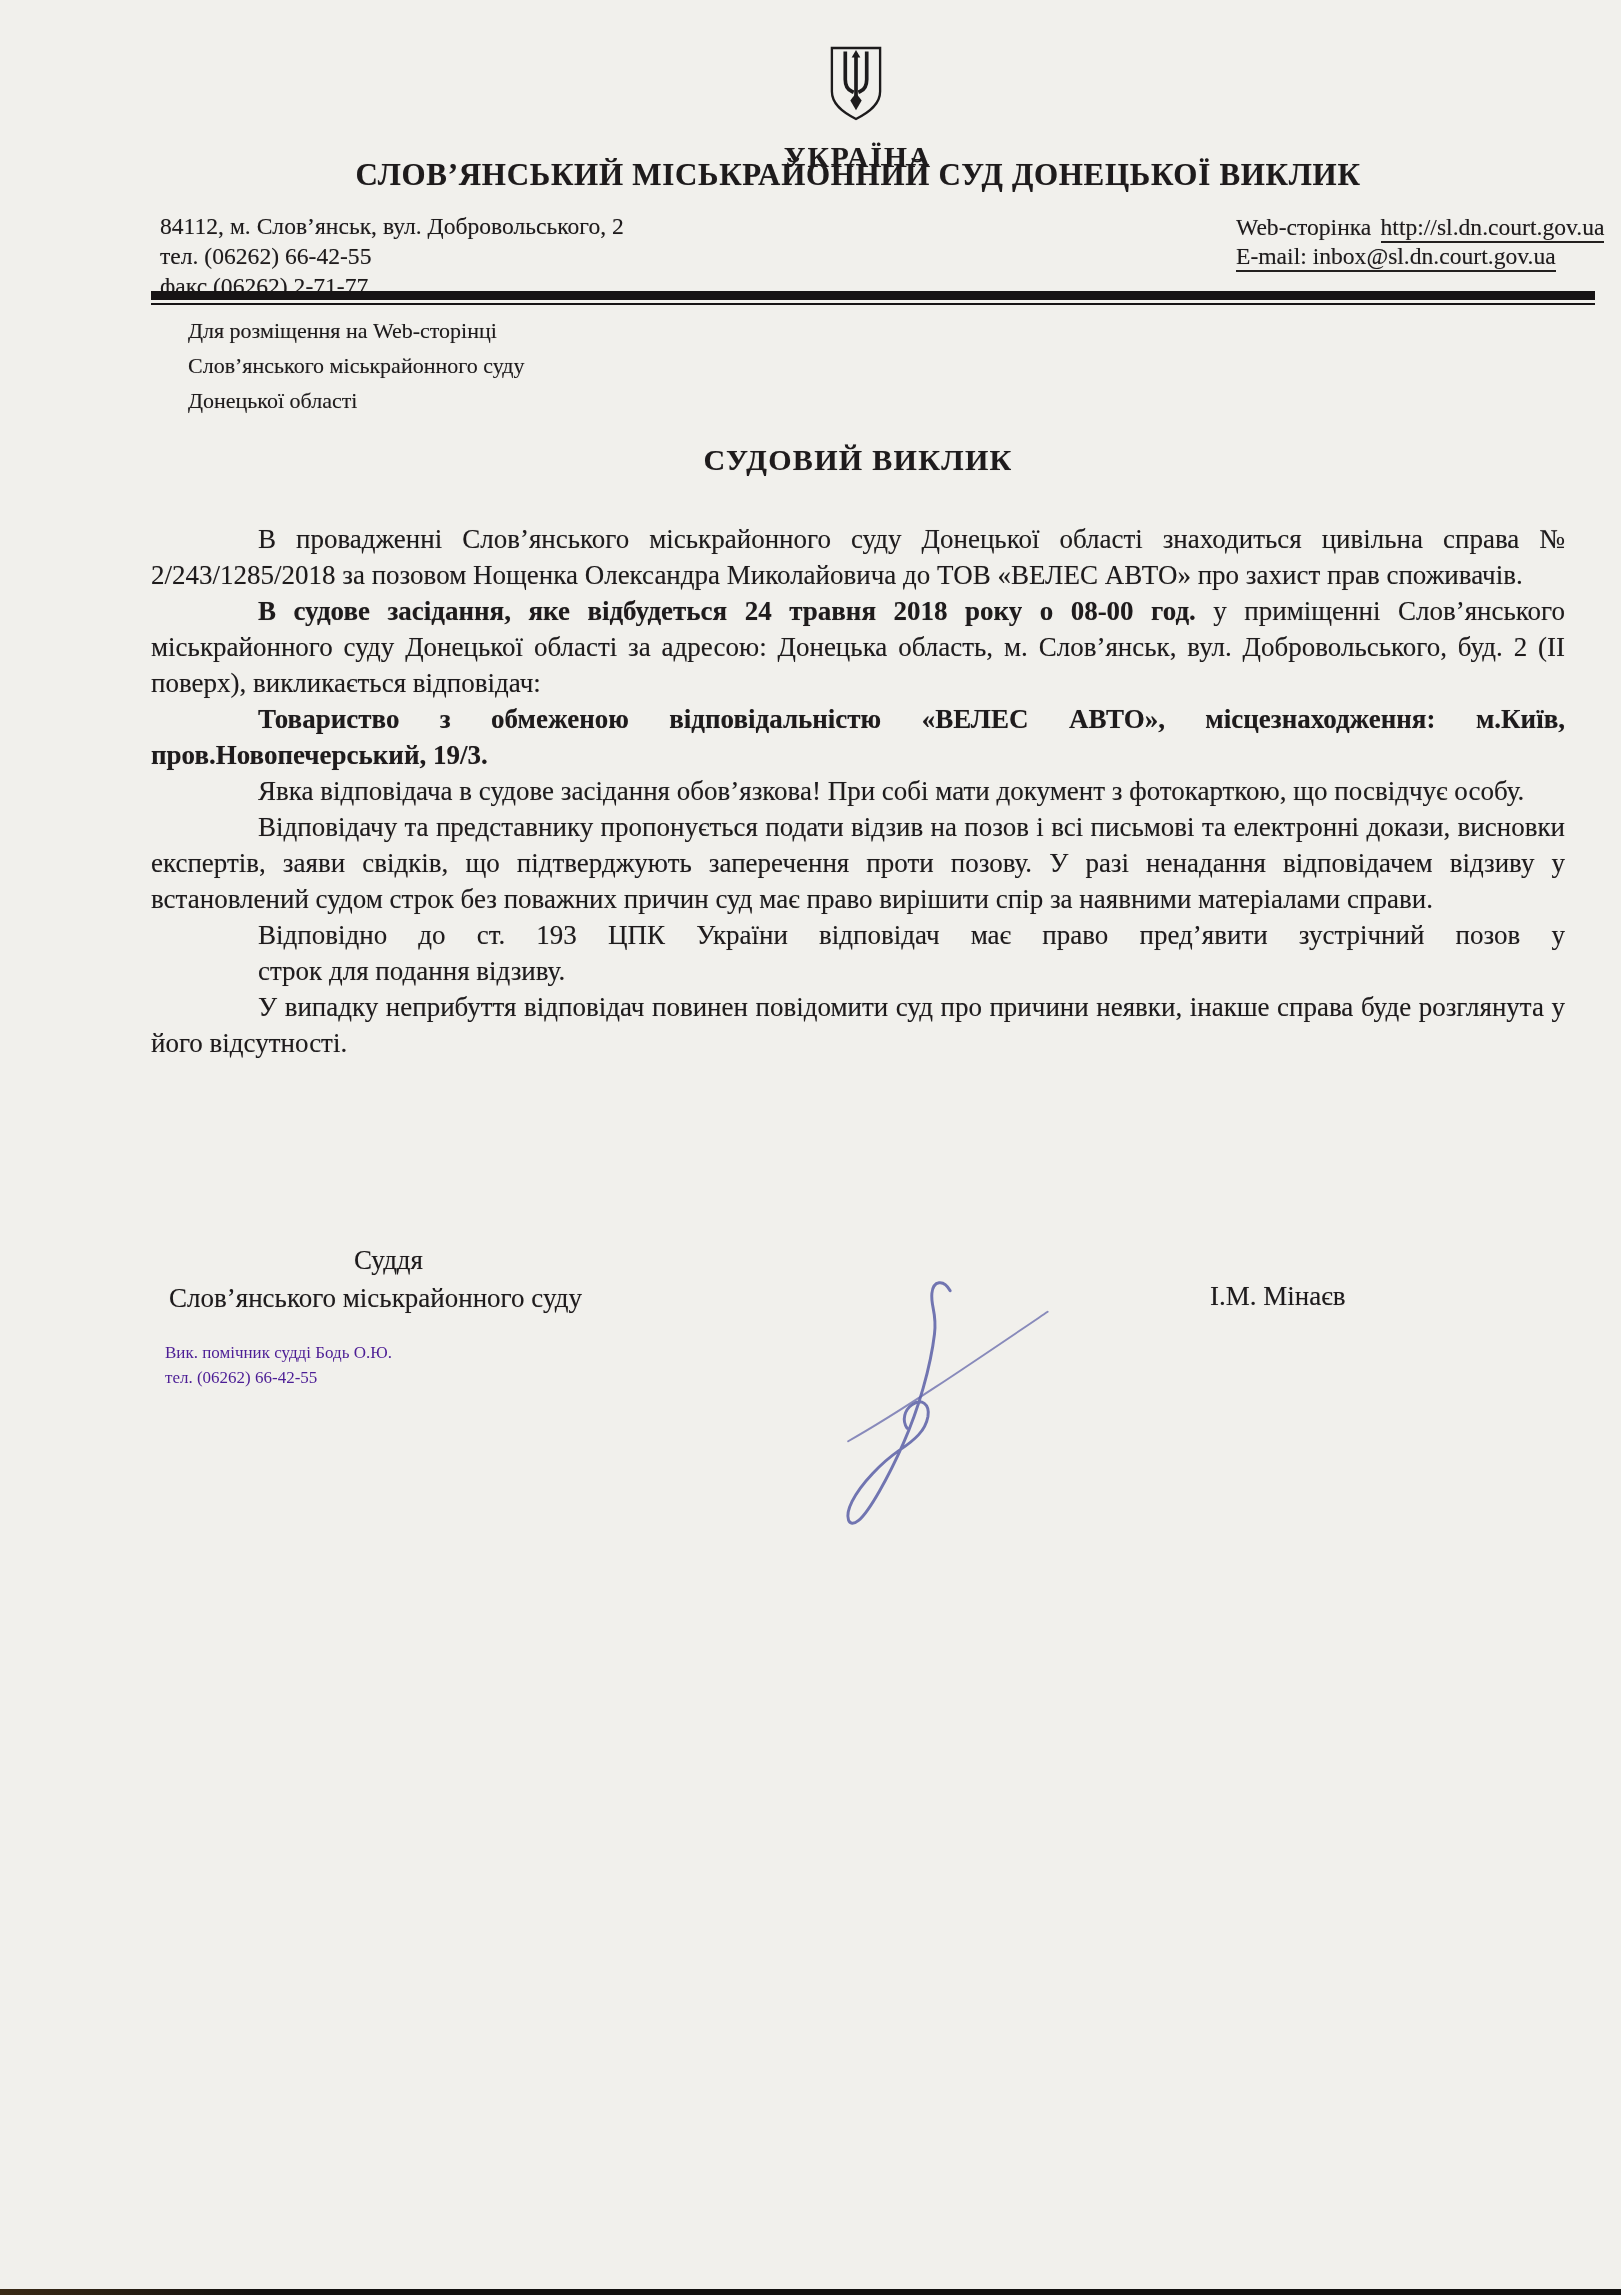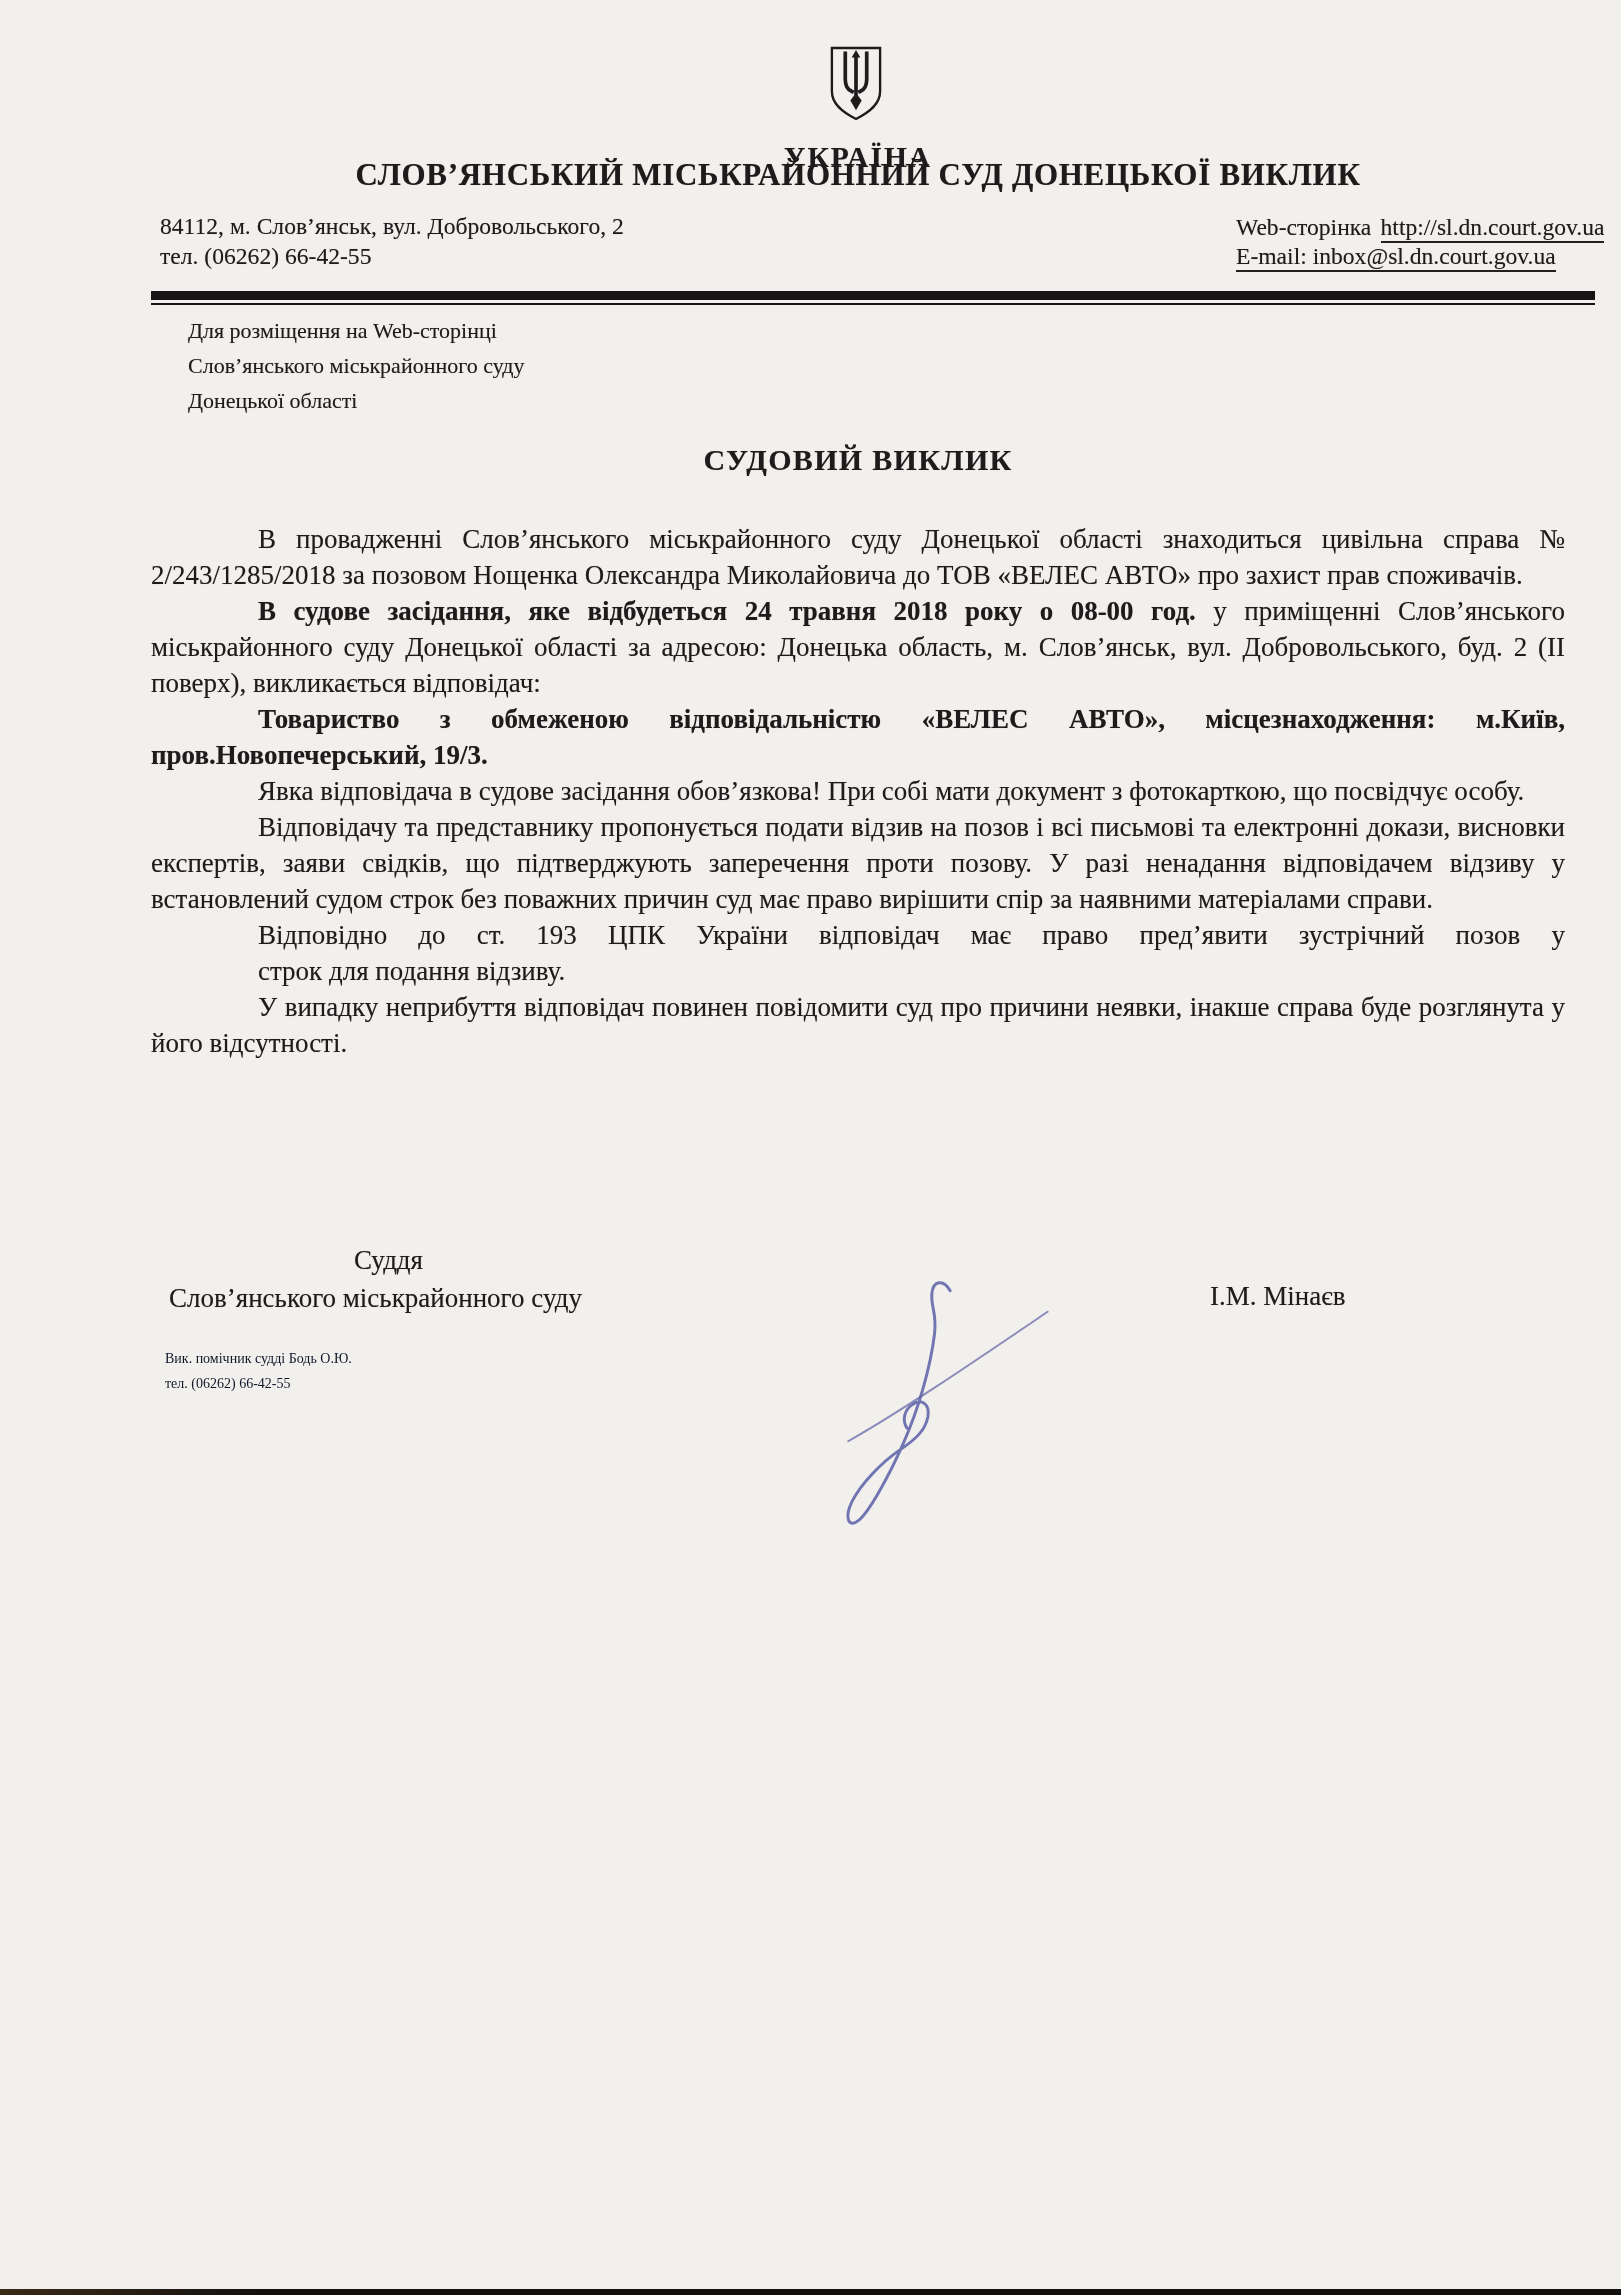--- a/index.html
+++ b/index.html
@@ -63,21 +63,21 @@
   .bold { font-weight:700; }
   p.split-lines { text-indent:0; }
   p.split-lines .line { display:block; padding-left:107px;font-family:Liberation Serif, serif; }
   p.split-lines .line.justify-full { text-align:justify; text-align-last:justify; }
 
   
   .sig-role-1 { position:absolute; left:354px;  top:1245px; font-size:27px; }
   .sig-role-2 { position:absolute; left:169px;  top:1283px; font-size:27px; }
   .sig-name   { position:absolute; left:1210px; top:1281px; font-size:27px; }
   .sig-ink    { position:absolute; left:822px; top:1271px; width:242px; height:262px; }
-  .executor   { position:absolute; left:165px;  top:1340px; font-size:14px; line-height:25px; color:#0f172a;margin-top:6px; }
+  .executor   { position:absolute; left:165px;  top:1340px; font-size:17px; line-height:25px; color:#4c1d95; }
 
   
   .scan-bottom-edge {
     position:absolute; left:0; bottom:0; width:1621px; height:6.5px;
     background:linear-gradient(90deg,#3a2a16 0%, #131110 16%, #131110 100%);
   }
 </style>
 </head>
 <body>
 
@@ -93,20 +93,21 @@
     <path d="M40 6 l-6.5 11 h13 z" fill="#1d1b1c"></path>
     <path d="M40 70 l-8.5 11.5 L40 96 l8.5 -14.5 z" fill="#1d1b1c"></path>
   </svg>
 
   <div class="country soft">УКРАЇНА</div>
   <div class="court-name soft">СЛОВ’ЯНСЬКИЙ МІСЬКРАЙОННИЙ СУД ДОНЕЦЬКОЇ ВИКЛИК</div>
 
   <div class="contacts-left soft">
     <div>84112,  м. Слов’янськ, вул. Добровольського, 2</div>
     <div>тел. (06262)  66-42-55</div>
+    <div>факс (06262) 2-71-77</div>
   </div>
 
   <div class="contacts-right soft">
     <div>
       <span>Web-сторінка</span><span class="u2 web-url">http://sl.dn.court.gov.ua</span>
     </div>
     <div>
       <span class="u2">E-mail: inbox@sl.dn.court.gov.ua</span>
     </div>
   </div>

